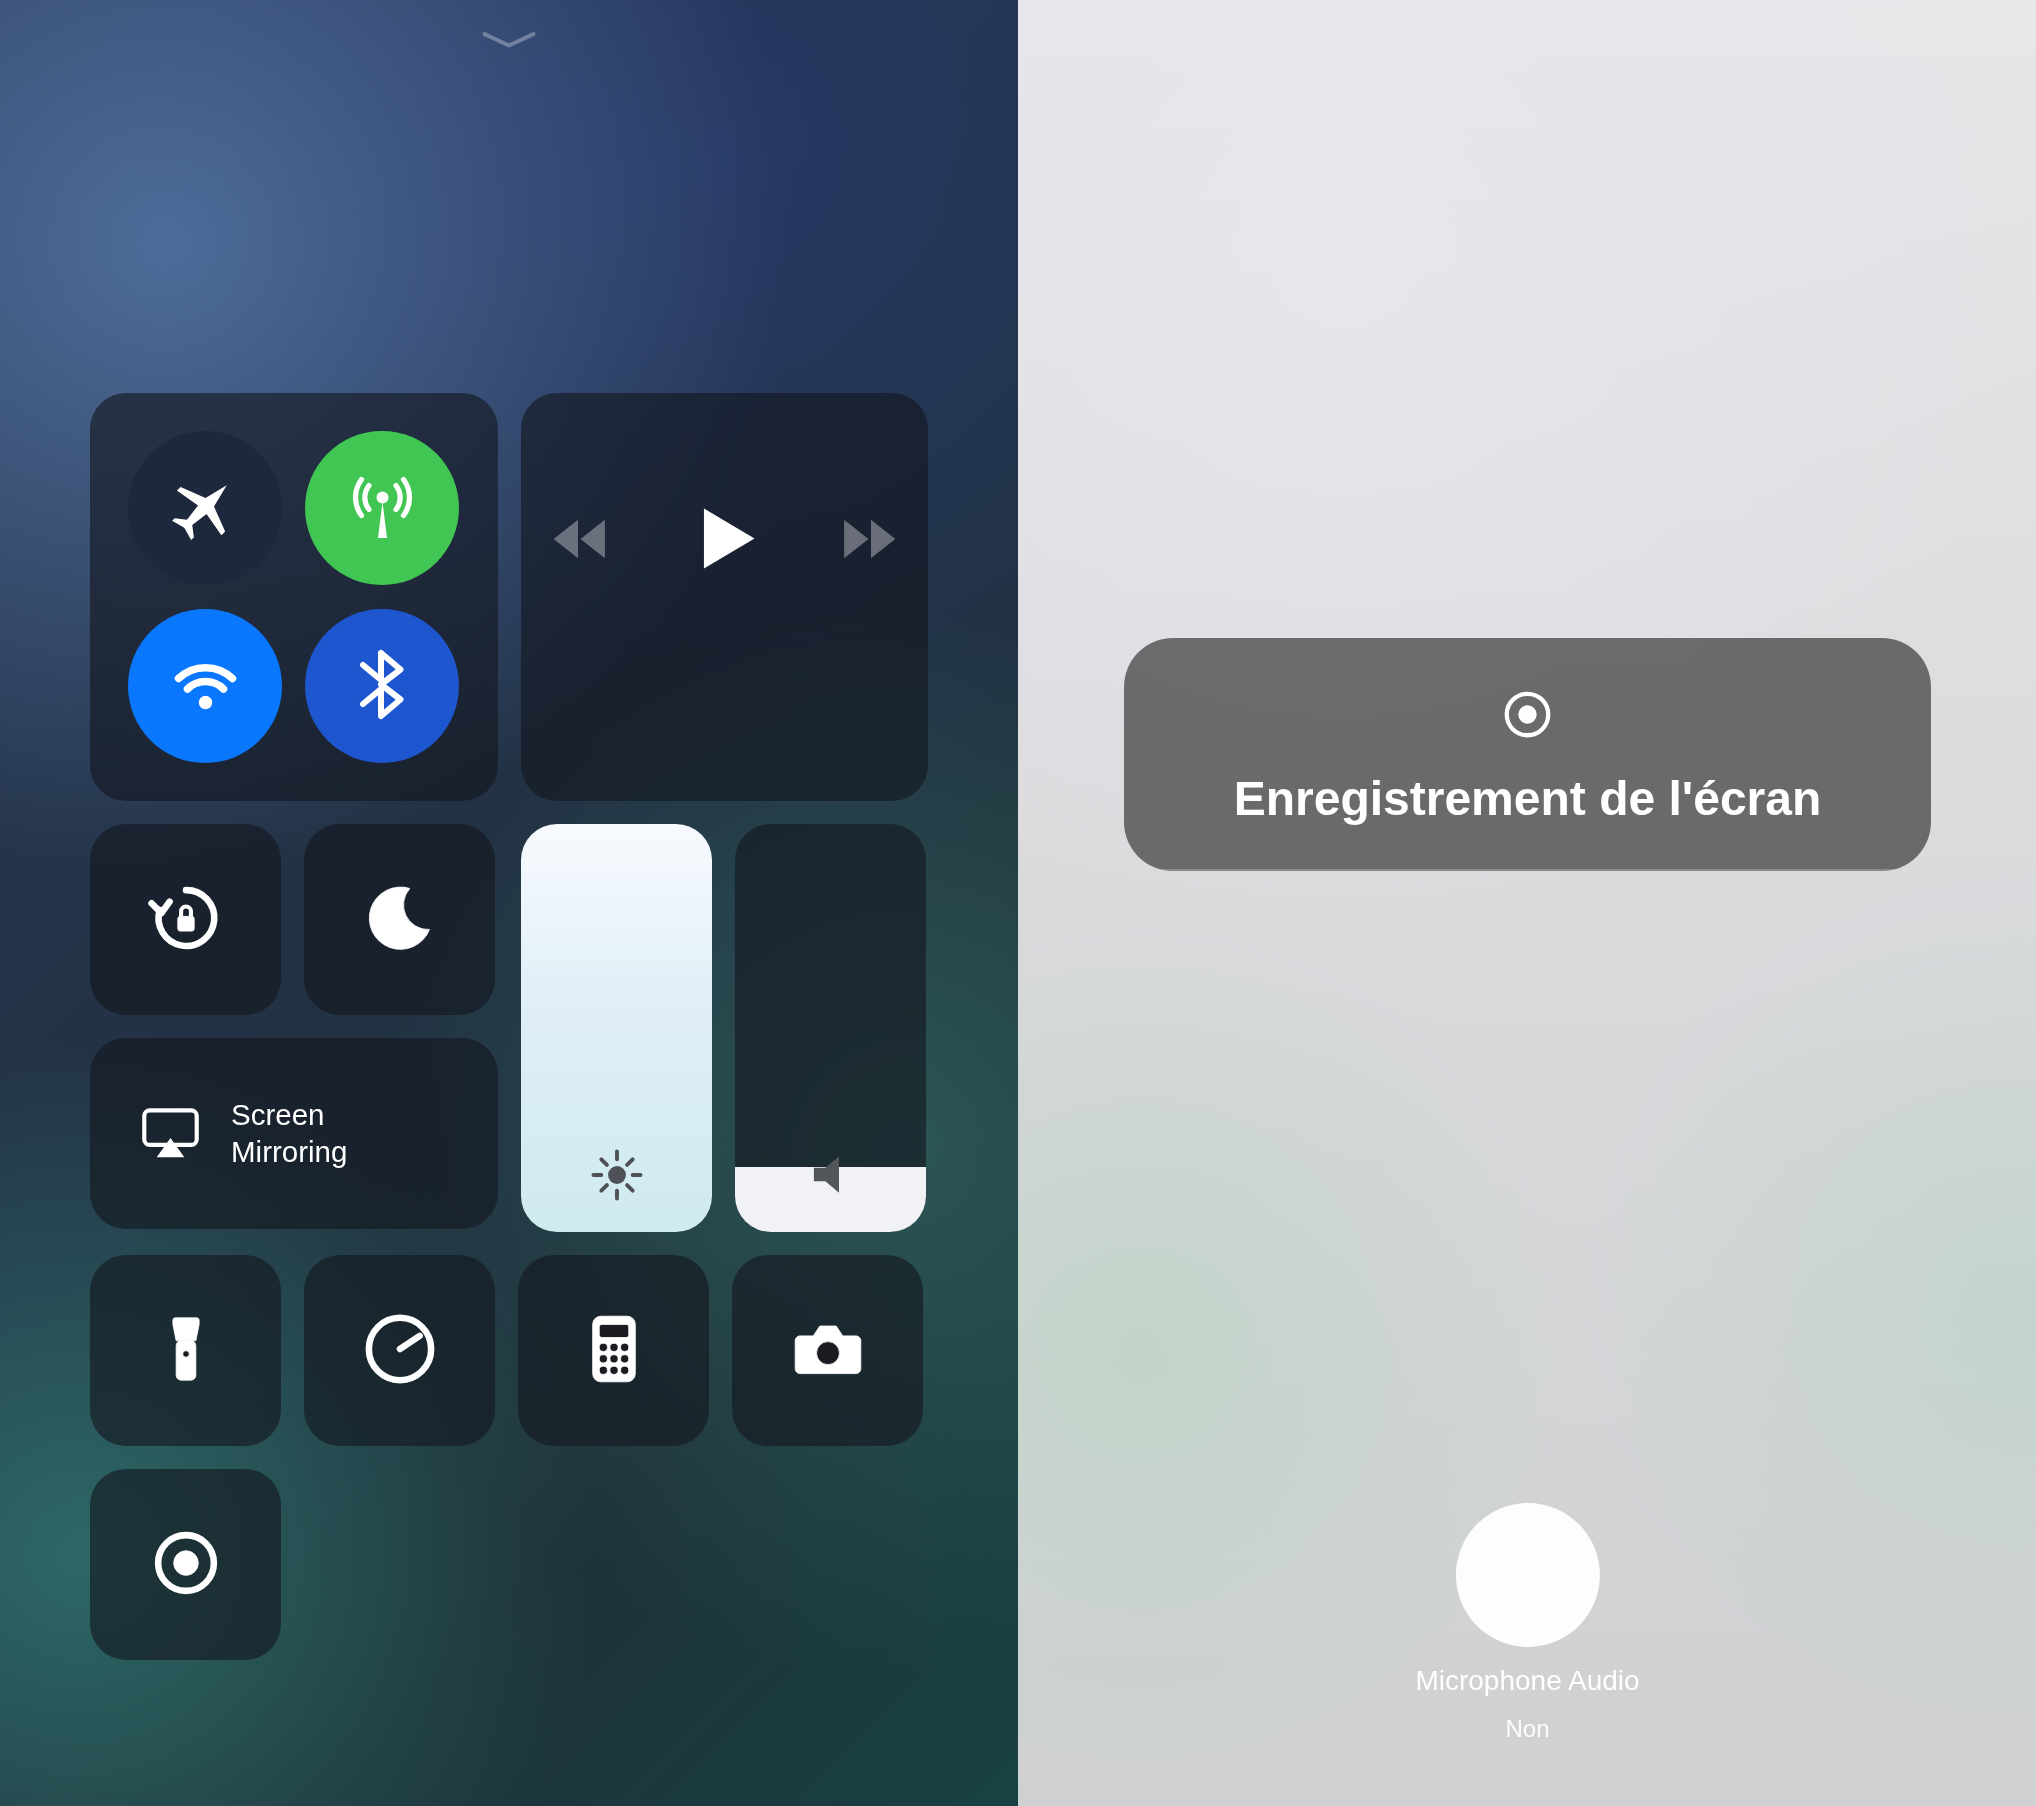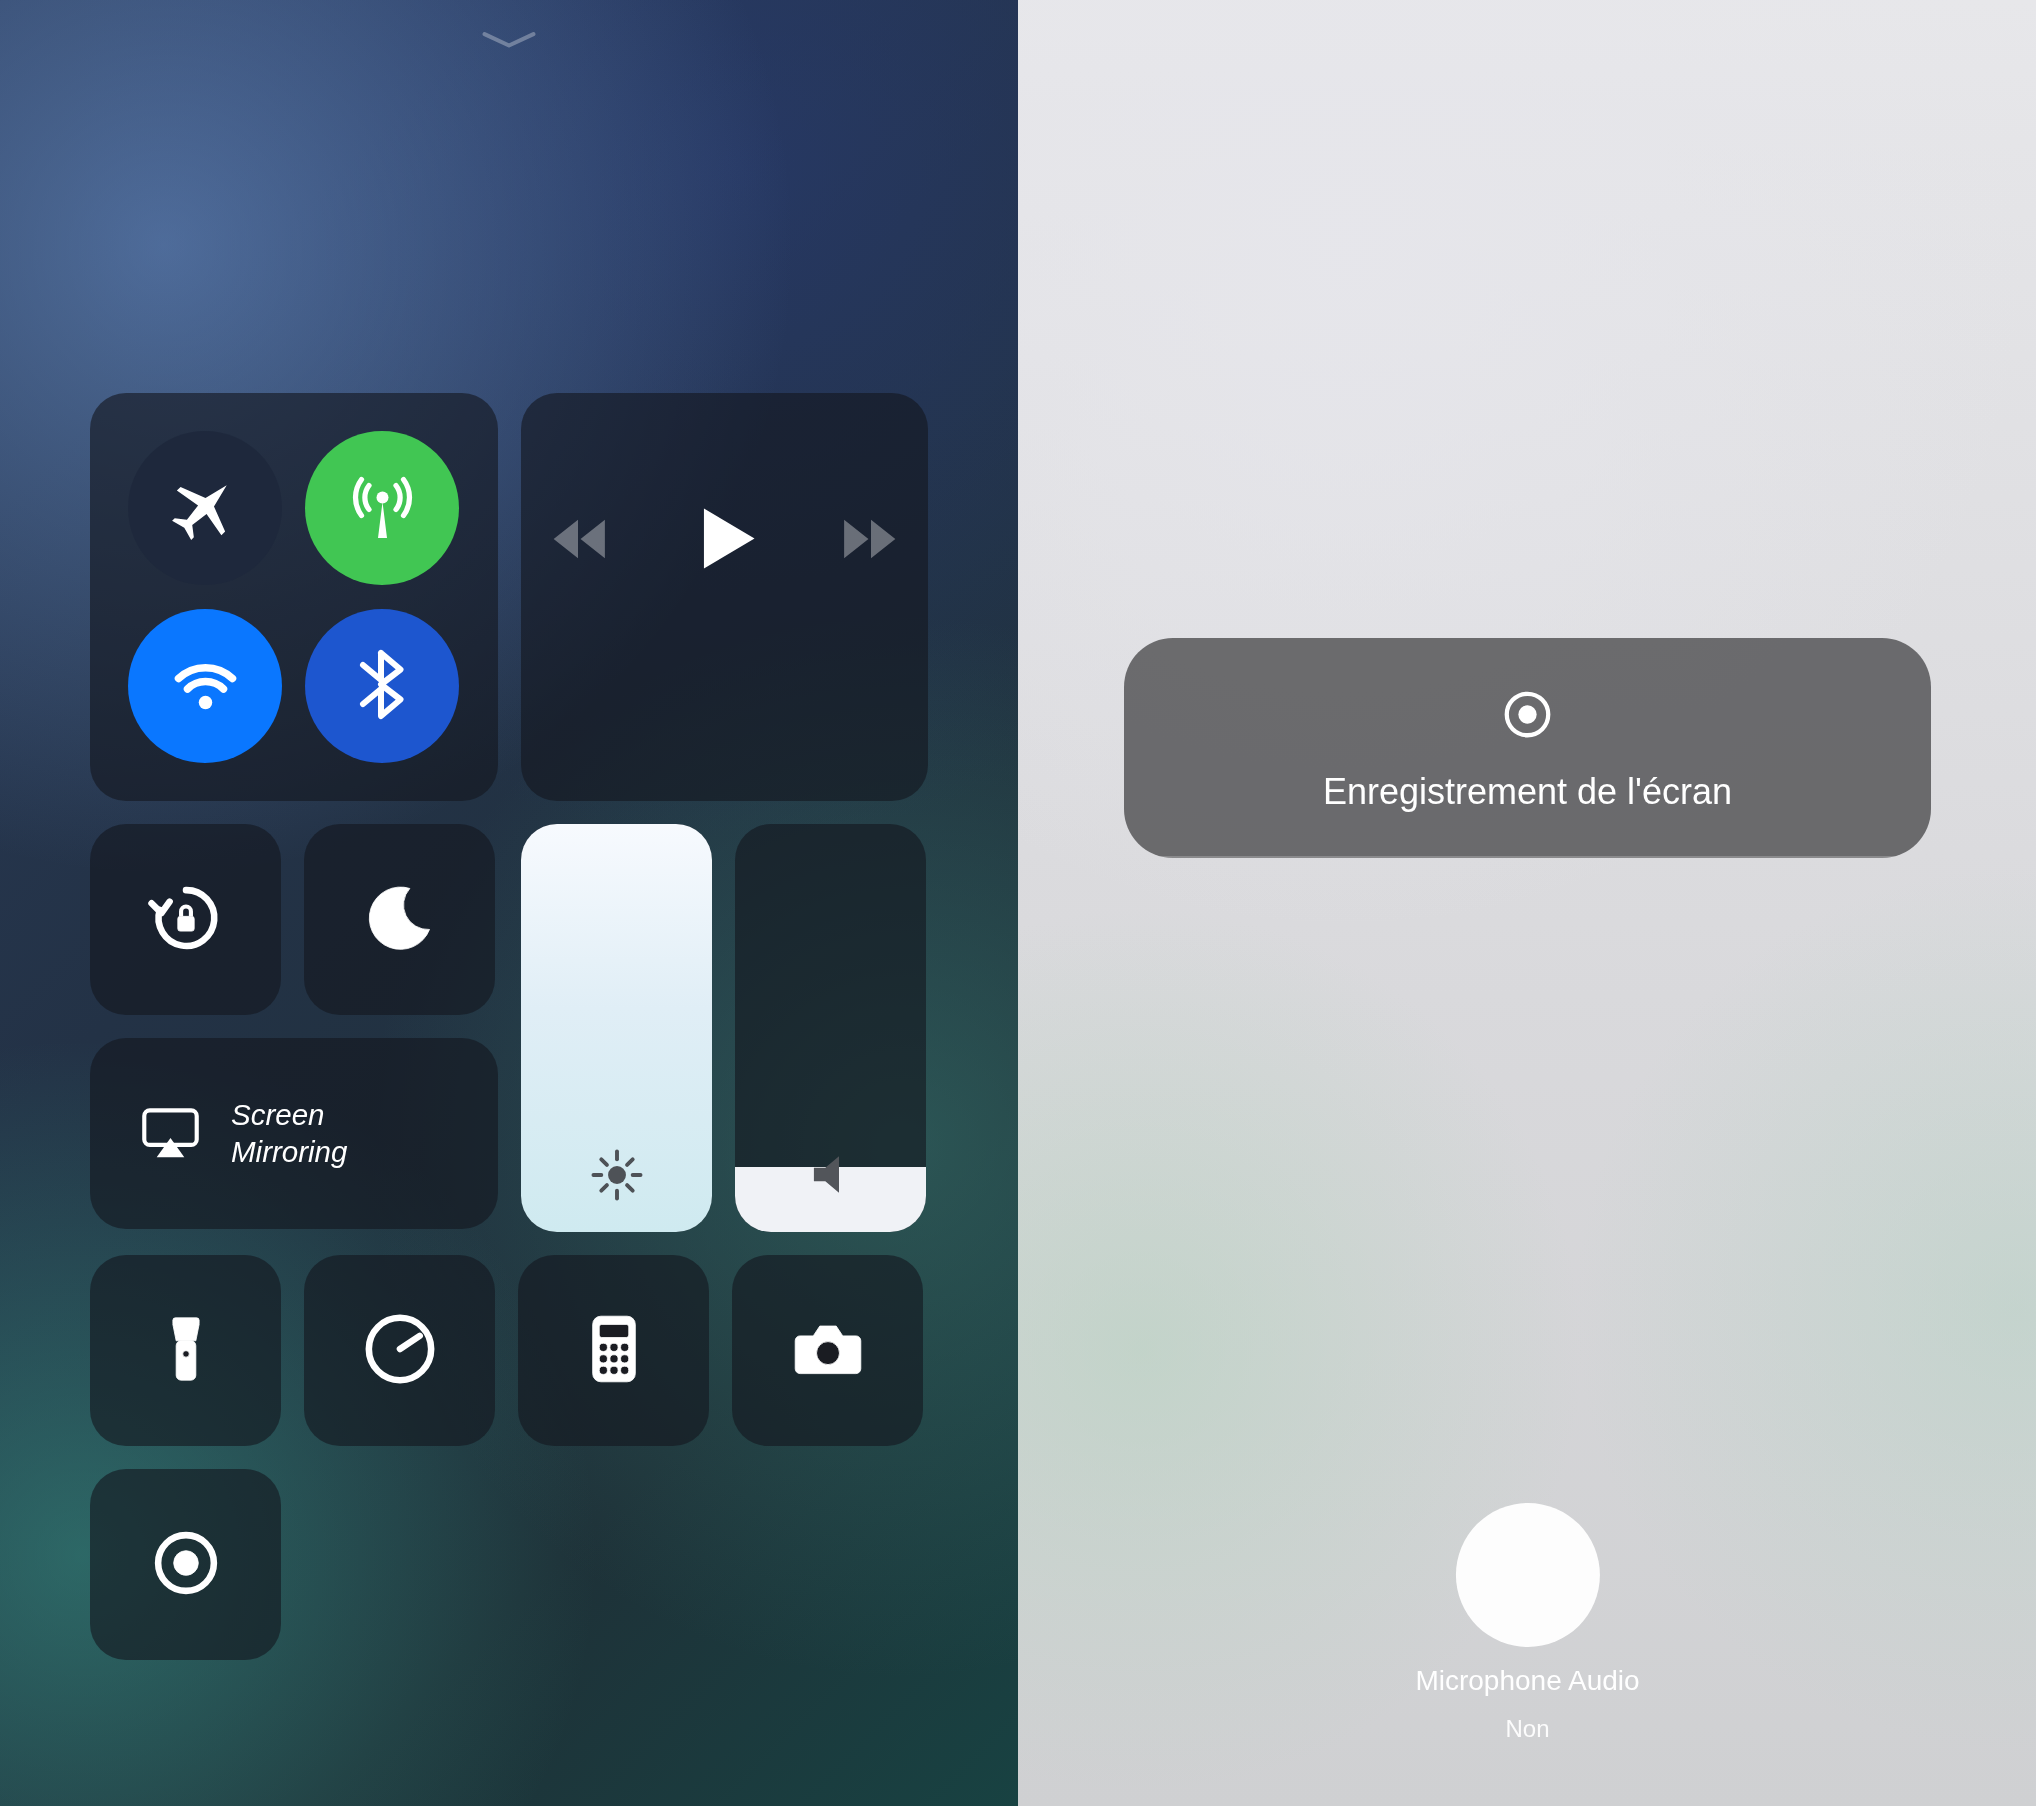--- a/index.html
+++ b/index.html
@@ -38,21 +38,21 @@
   }
   .dismiss-chevron svg { width: 57px; height: 19.6px; opacity: .55; }
 
   .cc-grid {
     position: absolute;
     top: 393px;
     left: 90px;
     width: 838px;
   }
 
-  .row { display: flex; gap: 23px; margin-bottom: 23px; font-style: italic; }
+  .row { display: flex; gap: 23px; margin-bottom: 23px; }
 
   .module {
     background: rgba(20,22,30,.62);
     border-radius: 36px;
     position: relative;
   }
 
   .mod-2x2 { width: 408px; height: 408px; }
   .mod-1x1 { width: 191px; height: 191px; }
   .mod-2x1 { width: 408px; height: 191px; }
@@ -121,21 +121,21 @@
     border-radius: 49px;
     background: rgba(90,90,92,.88);
     color:#fff;
     overflow:hidden;
   }
   .popup-header {
     display:flex; flex-direction:column; align-items:center; gap:23px;
     padding: 46px 33px 43px;
   }
   .popup-header svg { width:61px; height:61px; }
-  .popup-title { font-size: 36px; font-weight: 400; }
+  .popup-title { font-size: 48px; font-weight: 700; }
   .popup-divider { height:1.6px; background: rgba(255,255,255,.22); }
   .popup-action {
     text-align:center; padding: 52px 16.4px 57px;
     font-size: 41px; font-weight: 400;
   }
 
   .mic {
     position:absolute;
     bottom: 64px;
     left:50%; transform:translateX(-50%);

